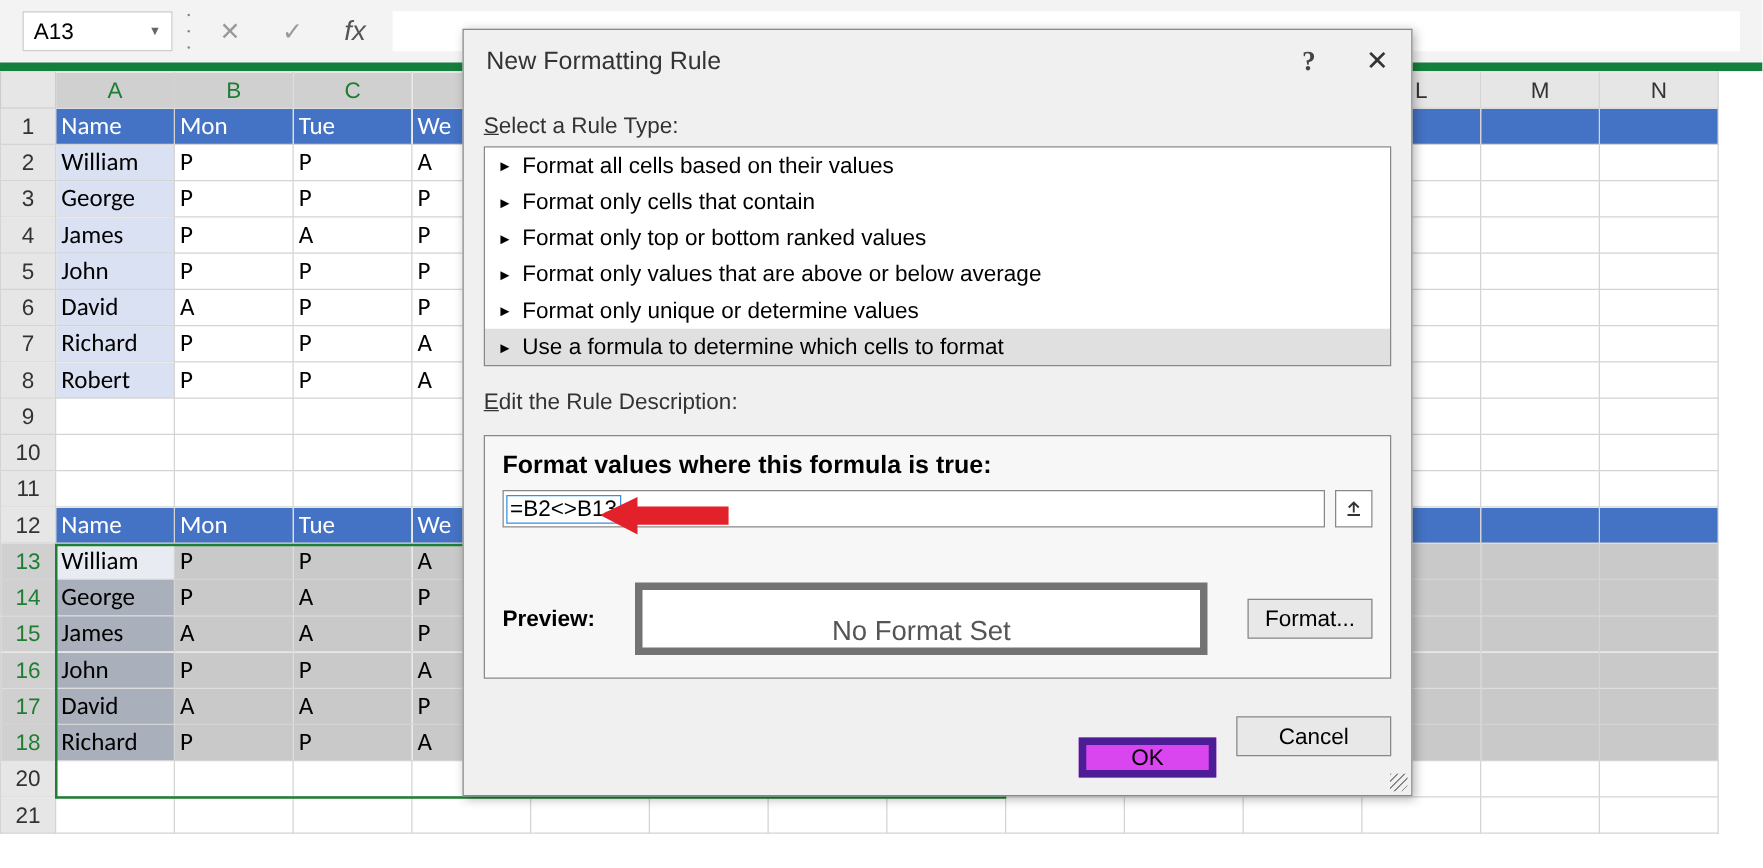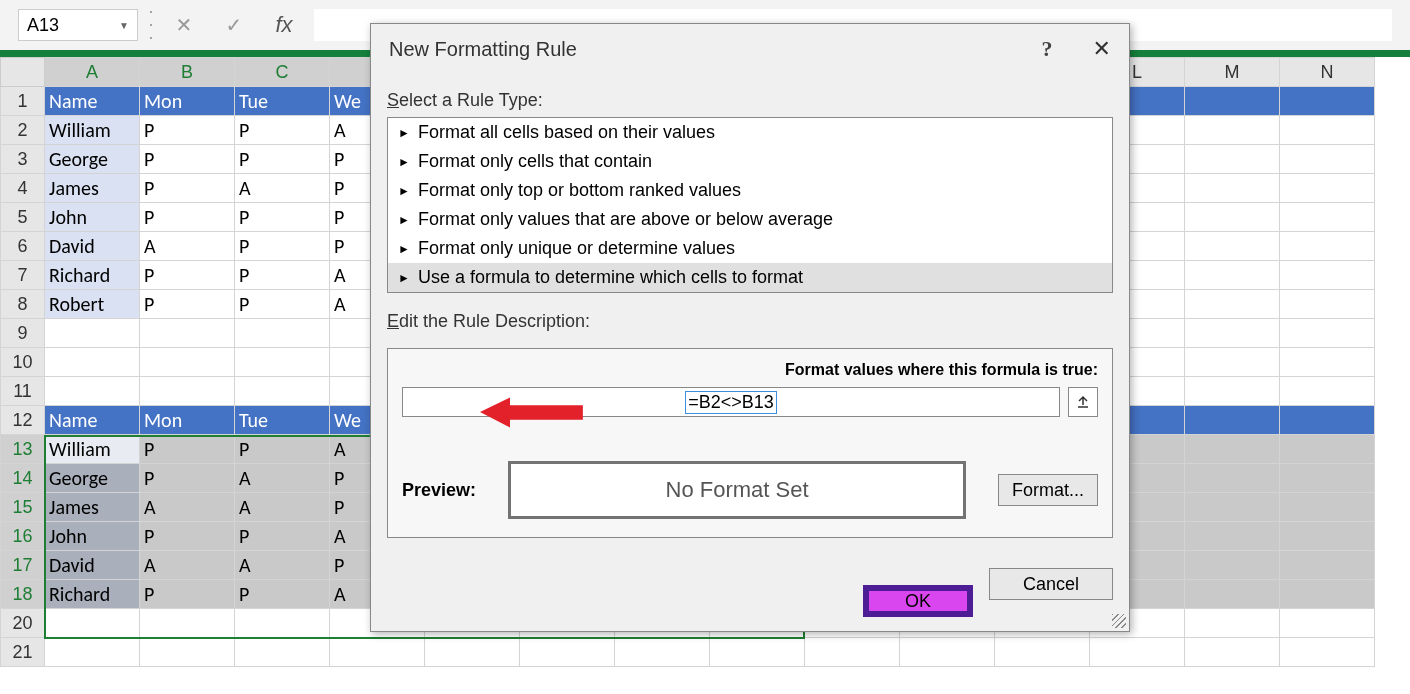--- a/index.html
+++ b/index.html
@@ -146,29 +146,28 @@
   }
   .rule-list .item .mark{ font-size:12px;}
   .rule-list .item.selected{ background:#e0e0e0;}
   .desc-box{
     border:1px solid #888;
     background:#f7f7f7;
     margin-top:16px;
     padding: 12px 14px 18px 14px;
     position:relative;
   }
-  .desc-box .bold{ font-weight:bold; font-size:16px;text-align:right;}
+  .desc-box .bold{ font-weight:bold; font-size:20px;}
   .formula-row{
     display:flex; gap:8px; margin-top:8px; align-items:center;
   }
   .formula-field{
     flex:1; height:30px; border:1px solid #888; background:#fff;
     display:flex; align-items:center; padding:0 2px;
     position:relative;
-    justify-content:center;
   }
   .formula-field span{
     font-size:18px; border:1px solid #3a8edb; padding:0 2px;
     background:#fff;
   }
   .range-btn{
     width:30px;height:30px;border:1px solid #888;background:#fff;
     display:flex;align-items:center;justify-content:center;font-size:14px;
   }
   .arrow-callout{
@@ -176,23 +175,23 @@
     left: 480px;
     top: 222px;
     width: 140px; height: 35px;
     pointer-events: none;
     z-index: 5;
   }
   .preview-row{
     display:flex; align-items:center; gap:32px; margin-top:44px;
   }
   .preview-box{
-    border:3px solid #737373; background:#fff;
+    border:6px solid #737373; background:#fff;
     height:58px; flex:1;
-    display:flex;align-items:center;justify-content:center;
+    display:flex;align-items:flex-end;justify-content:center;
     font-size:22px; color:#555;
     max-width: 520px;
   }
   .btn{
     height:32px; padding:0 24px;
     border:1px solid #888; background:#e8e8e8;
     font-size:18px; display:inline-flex; align-items:center;
     justify-content:center;
   }
   .btn.primary{ border:6px solid #4c1d95; background:#d946ef; padding:0 36px;margin-top:17px;}

